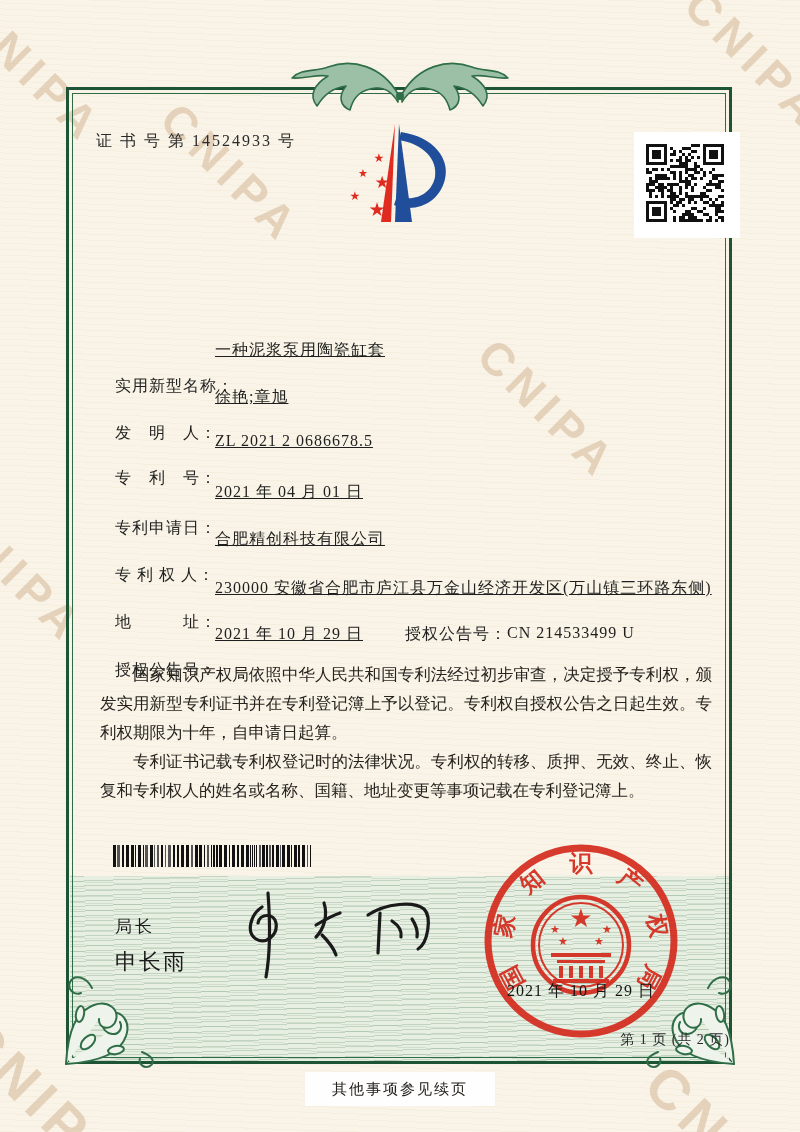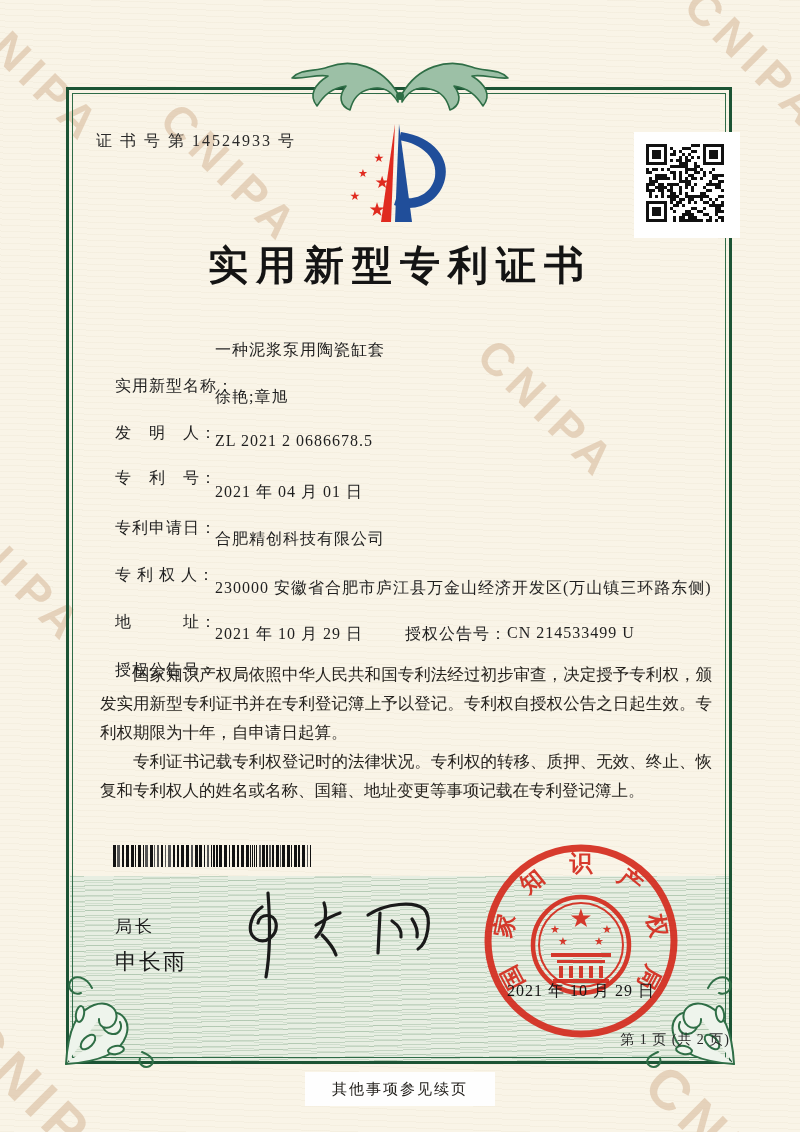--- a/index.html
+++ b/index.html
@@ -17,21 +17,21 @@
   .frame-inner{position:absolute;left:3px;top:3px;right:3px;bottom:3px;border:1px solid #2e6b47;}
   .certno{position:absolute;left:96px;top:131px;font-size:16px;color:#2a2a2a;letter-spacing:2px;}
   .logo{position:absolute;left:335px;top:116px;}
   .qr-patch{position:absolute;left:634px;top:132px;width:106px;height:106px;background:#ffffff;}
   .qr{position:absolute;left:646px;top:144px;}
   .title{position:absolute;left:0;top:238px;width:100%;text-align:center;
     font-size:40px;font-weight:bold;letter-spacing:8px;color:#141414;}
   .fields{position:absolute;left:115px;top:340px;width:620px;font-size:16px;color:#1f1f1f;}
   .frow{position:absolute;left:0;}
   .flabel{position:absolute;left:0;white-space:nowrap;letter-spacing:1px;margin-top:36px;}
-  .fvalue{position:absolute;left:100px;white-space:nowrap;letter-spacing:1px;}
+  .fvalue{position:absolute;left:100px;white-space:nowrap;letter-spacing:1px;text-decoration:underline;}
   .fvalue.wrap{white-space:normal;width:505px;line-height:23px;}
   .flabel2{position:absolute;left:290px;white-space:nowrap;letter-spacing:1px;text-align:right;}
   .fvalue2{position:absolute;left:392px;white-space:nowrap;letter-spacing:1px;}
   .bodytext{position:absolute;left:100px;top:660px;width:612px;font-size:16.5px;
     line-height:29px;color:#26231f;text-align:justify;}
   .bodytext p{margin:0;text-indent:2em;}
   .waveband{position:absolute;left:70px;top:876px;width:660px;height:188px;
     background-color:#e7eee2;
     background-image:repeating-linear-gradient(178deg, rgba(110,152,116,0.30) 0 1px, transparent 1px 5px),
       repeating-linear-gradient(182deg, rgba(110,152,116,0.18) 0 1px, transparent 1px 7px);}
@@ -347,21 +347,20 @@
       <rect x="3" y="3" width="15" height="15" fill="#fff"></rect>
       <rect x="6" y="6" width="9" height="9" fill="#111"></rect>
       <rect x="57" y="0" width="21" height="21" fill="#111"></rect>
       <rect x="60" y="3" width="15" height="15" fill="#fff"></rect>
       <rect x="63" y="6" width="9" height="9" fill="#111"></rect>
       <rect x="0" y="57" width="21" height="21" fill="#111"></rect>
       <rect x="3" y="60" width="15" height="15" fill="#fff"></rect>
       <rect x="6" y="63" width="9" height="9" fill="#111"></rect>
     </svg>
 
-  <div class="title">实用新型专利证书</div>
 
   <div class="fields">
     <div class="frow" style="top:0;">
       <span class="flabel">实用新型名称：</span>
       <span class="fvalue">一种泥浆泵用陶瓷缸套</span>
     </div>
     <div class="frow" style="top:47px;">
       <span class="flabel">发　明　人：</span>
       <span class="fvalue">徐艳;章旭</span>
     </div>

